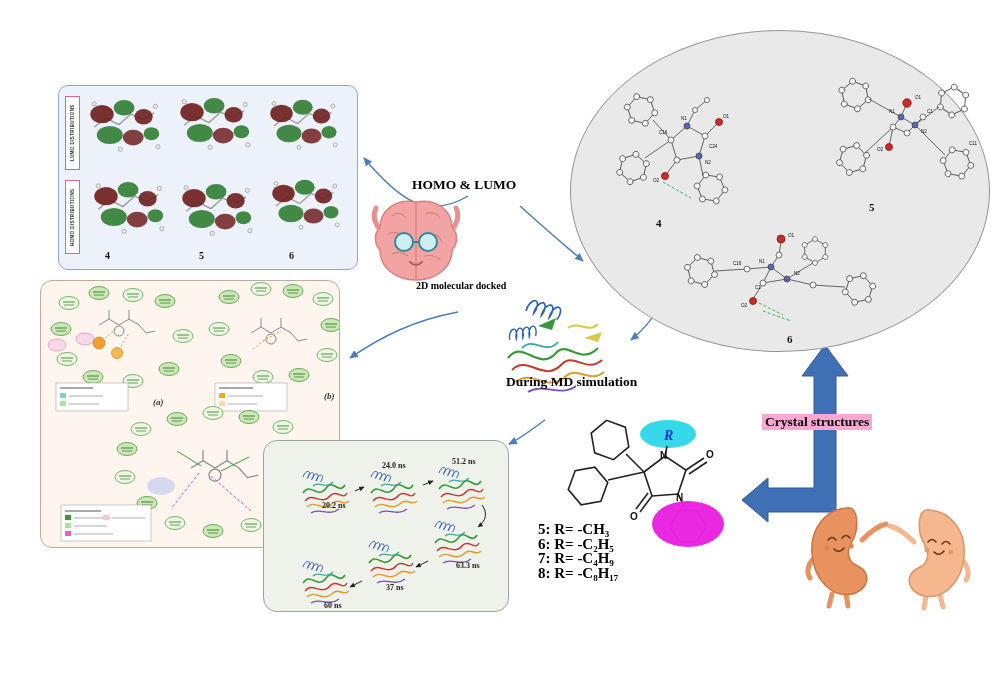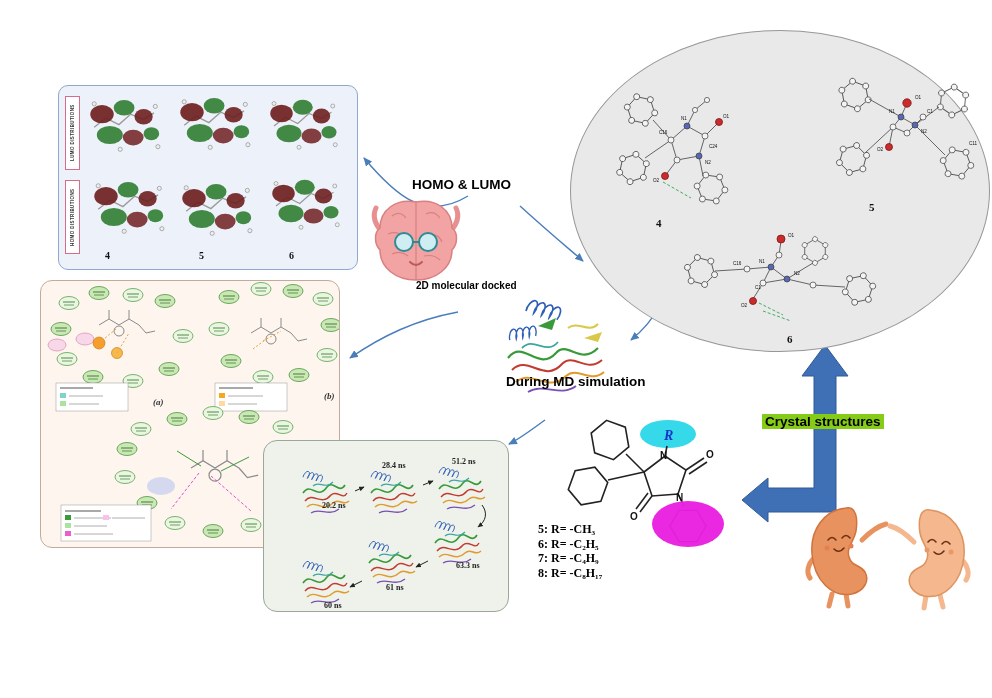--- a/index.html
+++ b/index.html
@@ -1,38 +1,38 @@
 <!DOCTYPE html>
 <html><head>
 <meta charset="utf-8">
 <style>
 *{margin:0;padding:0;box-sizing:border-box}
 body{font-family:"Liberation Serif",serif;background:#fff}
 .canvas{position:relative;width:992px;height:698px;background:#fff;overflow:hidden}
 .layer{position:absolute;left:0;top:0;z-index:1;pointer-events:none}
 .panel{position:absolute;z-index:2}
-.cap{position:absolute;z-index:4;font-weight:700;color:#000;font-family:Liberation Sans, sans-serif;white-space:nowrap}
+.cap{position:absolute;z-index:4;font-weight:700;color:#000;font-family:Liberation Serif, serif;white-space:nowrap}
 .hl-panel{left:58px;top:85px;width:300px;height:185px;background:#edf2fa;border:1px solid #8fa8cc;border-radius:10px}
 .vlabel{position:absolute;left:6px;width:15px;height:74px;background:#fff;border:1px solid #d86a8a;color:#333;
   font-family:"Liberation Sans",sans-serif;font-size:4.5px;font-weight:700;letter-spacing:.4px;
   writing-mode:vertical-rl;transform:rotate(180deg);text-align:center;overflow:hidden;line-height:13px}
 .hl-num{position:absolute;top:164px;font-size:10px;font-weight:700;color:#111}
 .crystal{left:570px;top:30px;width:420px;height:322px;background:#e9e9e9;border:1.5px solid #979797;border-radius:50%}
 .cnum{position:absolute;font-size:11px;font-weight:700;color:#111}
 .mol{position:absolute}
 .dock{left:40px;top:280px;width:300px;height:268px;background:#fdf5ee;border:1px solid #c3ab9b;border-radius:12px}
 .mdp{left:263px;top:440px;width:246px;height:172px;background:#eef2ea;border:1px solid #9aa89a;border-radius:14px}
 .mdlab{position:absolute;font-size:8px;font-weight:700;color:#222;white-space:nowrap}
 .prot{position:absolute}
-.clist{position:absolute;z-index:4;font-size:12px;font-weight:700;color:#000;line-height:14.5px;white-space:nowrap}
+.clist{position:absolute;z-index:4;font-size:15px;font-weight:700;color:#000;line-height:14.5px;white-space:nowrap}
 .ca{fill:#f4f4f4;stroke:#555;stroke-width:.8}
 .bd{stroke:#555;stroke-width:.9;fill:none}
 .atlab{font-family:"Liberation Sans",sans-serif;font-size:4.6px;fill:#111}
 .sublab{font-size:9px;font-style:italic;font-weight:700;fill:#333;font-family:"Liberation Serif",serif}
-.bgwhite{background:#84cc16;padding:0 3px}
+.bgwhite{background:#f9a8d4;padding:0 3px}
 </style>
 </head>
 <body>
 
 <div class="canvas">
 
 <svg width="0" height="0" style="position:absolute">
 <defs>
 <g id="orb">
   <path d="M4,24 l9,-7 l10,5 l9,-8 l10,4 l8,-5" stroke="#9a9a9a" stroke-width="1" fill="none"></path>
@@ -281,24 +281,24 @@
   <svg class="prot" style="left:167px;top:80px" width="54" height="48" viewBox="0 0 54 48">
         <use href="#prot"></use>
       </svg>
   <svg class="prot" style="left:101px;top:100px" width="54" height="48" viewBox="0 0 54 48">
         <use href="#prot"></use>
       </svg>
   <svg class="prot" style="left:35px;top:120px" width="54" height="48" viewBox="0 0 54 48">
         <use href="#prot"></use>
       </svg>
   <span class="mdlab" style="left:58px;top:60px">20.2 ns</span>
-  <span class="mdlab" style="left:118px;top:20px">28.4 ns</span>
+  <span class="mdlab" style="left:118px;top:20px">24.0 ns</span>
   <span class="mdlab" style="left:188px;top:16px">51.2 ns</span>
   <span class="mdlab" style="left:192px;top:120px">63.3 ns</span>
-  <span class="mdlab" style="left:122px;top:142px">61 ns</span>
+  <span class="mdlab" style="left:122px;top:142px">37 ns</span>
   <span class="mdlab" style="left:60px;top:160px">60 ns</span>
   <svg style="position:absolute;left:0;top:0" width="246" height="172">
     <path d="M91,50 L100,46" stroke="#222" stroke-width="1" fill="none" marker-end="url(#mB)"></path>
     <path d="M159,44 L169,40" stroke="#222" stroke-width="1" fill="none" marker-end="url(#mB)"></path>
     <path d="M218,64 C224,72 222,80 214,86" stroke="#222" stroke-width="1" fill="none" marker-end="url(#mB)"></path>
     <path d="M164,120 L152,126" stroke="#222" stroke-width="1" fill="none" marker-end="url(#mB)"></path>
     <path d="M98,140 L86,146" stroke="#222" stroke-width="1" fill="none" marker-end="url(#mB)"></path>
   </svg>
 </div>
 

